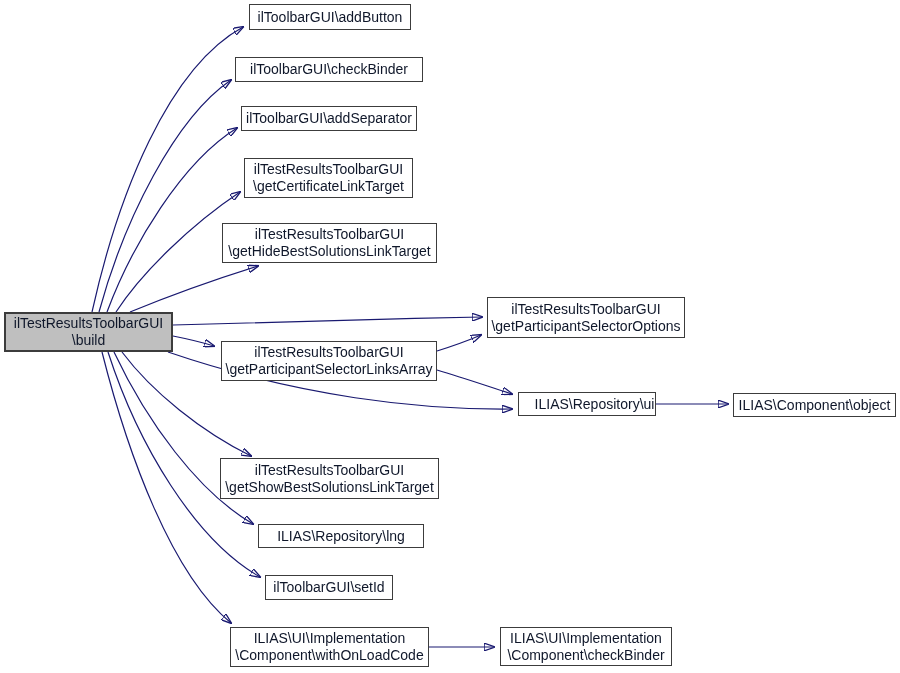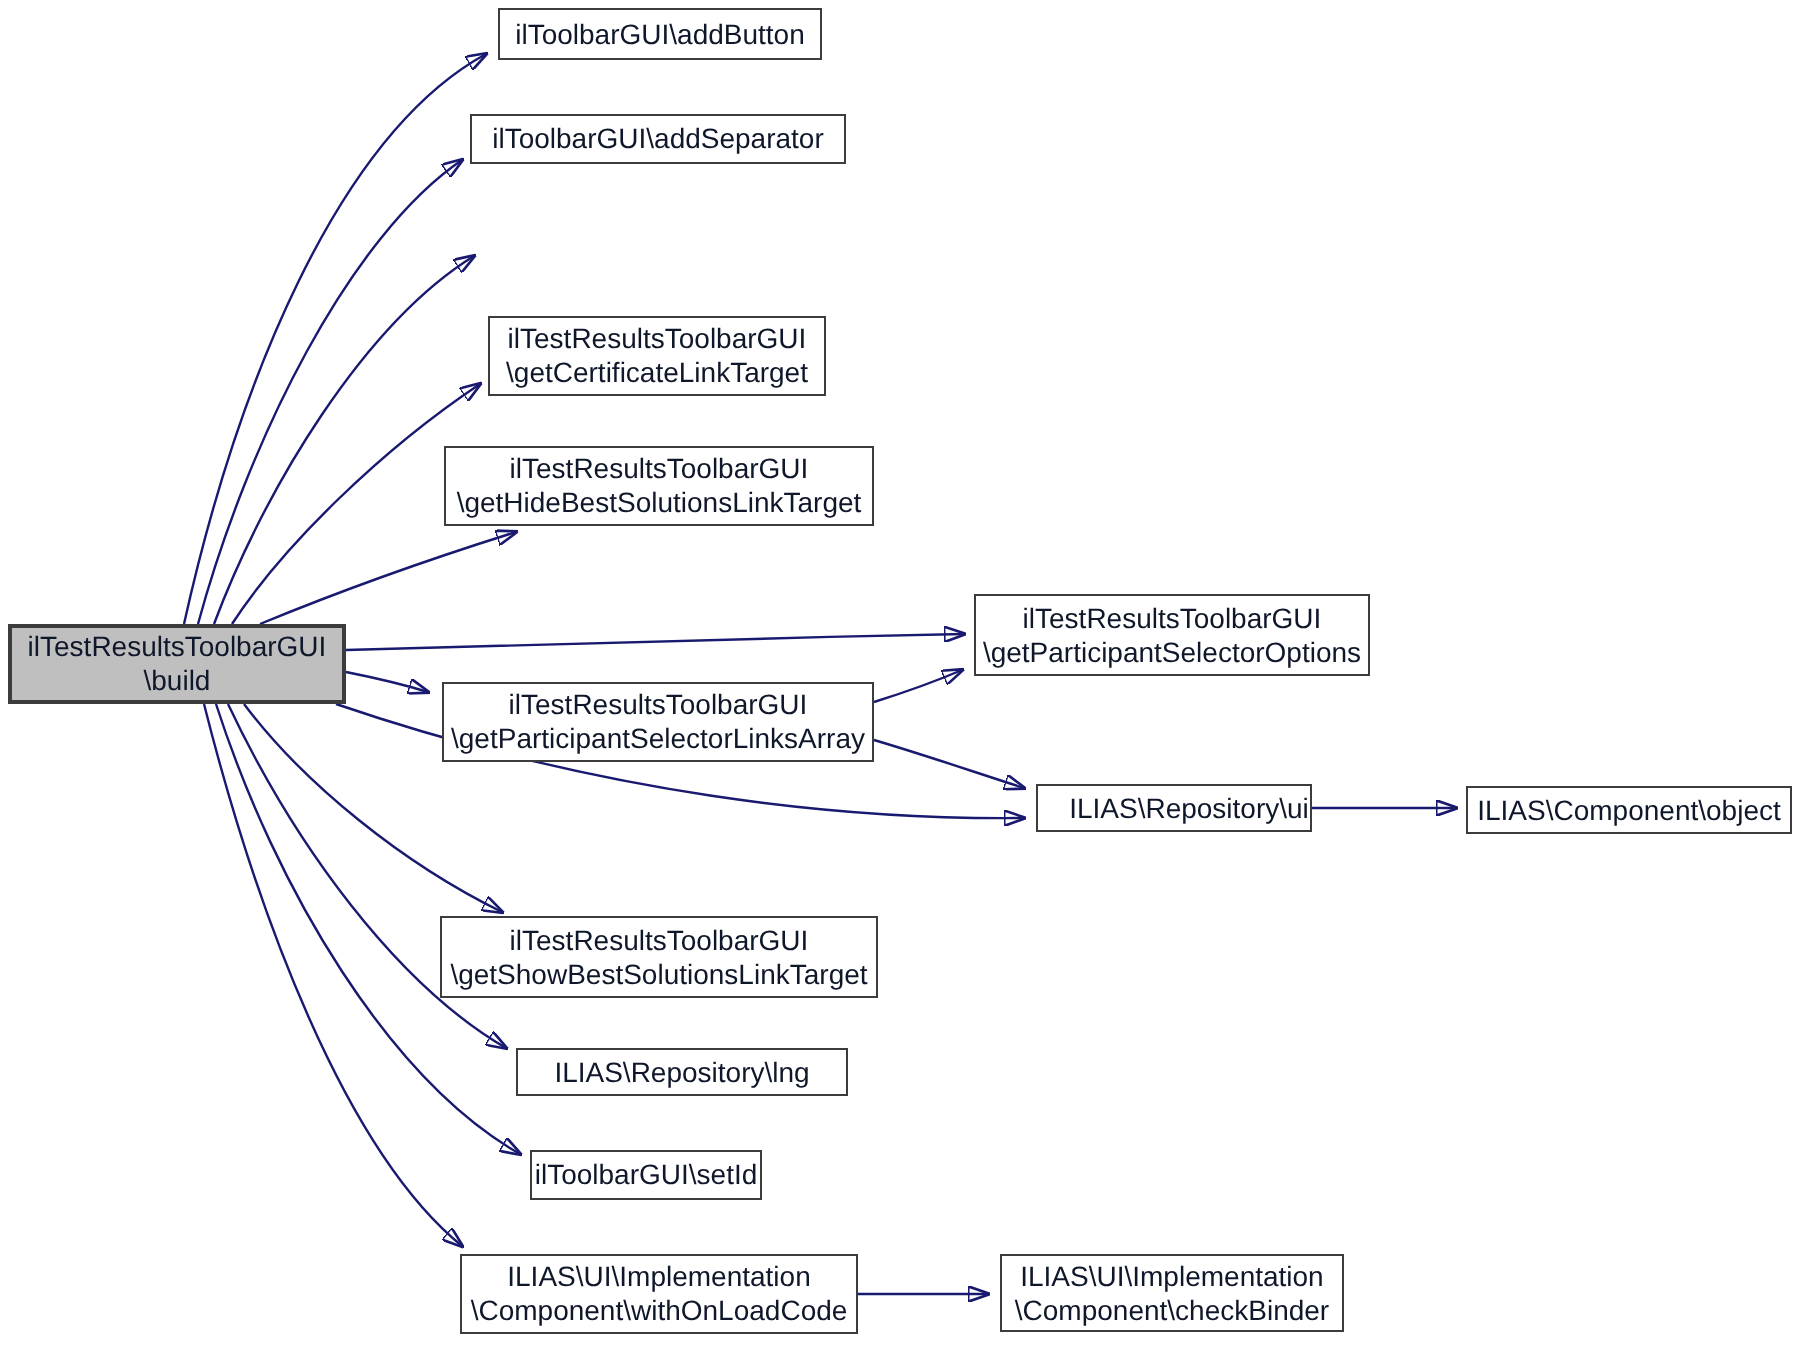--- a/index.html
+++ b/index.html
@@ -75,22 +75,23 @@
     <path d="M 437,370 C 464,378 487,386 512,394" marker-end="url(#arrow)"></path>
     <path d="M 656,404 L 728,404" marker-end="url(#arrow)"></path>
     <path d="M 429,647 L 494,647" marker-end="url(#arrow)"></path>
   </svg>
 
   <div class="node highlight" style="left:4px; top:312px; width:169px; height:40px;">ilTestResultsToolbarGUI
 \build</div>
 
   <div class="node" style="left:249px; top:4px; width:162px; height:26px;">ilToolbarGUI\addButton</div>
 
-  <div class="node" style="left:235px; top:57px; width:188px; height:25px;">ilToolbarGUI\addSeparator</div>
+  <div class="node" style="left:235px; top:57px; width:188px; height:25px;">ilToolbarGUI\checkBinder</div>
 
+  <div class="node" style="left:241px; top:106px; width:176px; height:25px;">ilToolbarGUI\addSeparator</div>
 
   <div class="node" style="left:244px; top:158px; width:169px; height:40px;">ilTestResultsToolbarGUI
 \getCertificateLinkTarget</div>
 
   <div class="node" style="left:222px; top:223px; width:215px; height:40px;">ilTestResultsToolbarGUI
 \getHideBestSolutionsLinkTarget</div>
 
   <div class="node" style="left:487px; top:297px; width:198px; height:41px;">ilTestResultsToolbarGUI
 \getParticipantSelectorOptions</div>
 
@@ -99,21 +100,21 @@
 
   <div class="node" style="left:518px; top:392px; width:138px; height:24px;padding-left:15px;">ILIAS\Repository\ui</div>
 
   <div class="node" style="left:733px; top:393px; width:163px; height:24px;">ILIAS\Component\object</div>
 
   <div class="node" style="left:220px; top:458px; width:219px; height:41px;">ilTestResultsToolbarGUI
 \getShowBestSolutionsLinkTarget</div>
 
   <div class="node" style="left:258px; top:524px; width:166px; height:24px;">ILIAS\Repository\lng</div>
 
-  <div class="node" style="left:265px; top:575px; width:116px; height:25px;">ilToolbarGUI\setId</div>
+  <div class="node" style="left:265px; top:575px; width:128px; height:25px;">ilToolbarGUI\setId</div>
 
   <div class="node" style="left:230px; top:627px; width:199px; height:40px;">ILIAS\UI\Implementation
 \Component\withOnLoadCode</div>
 
   <div class="node" style="left:500px; top:627px; width:172px; height:39px;">ILIAS\UI\Implementation
 \Component\checkBinder</div>
 
 </div>
 
 </body></html>

